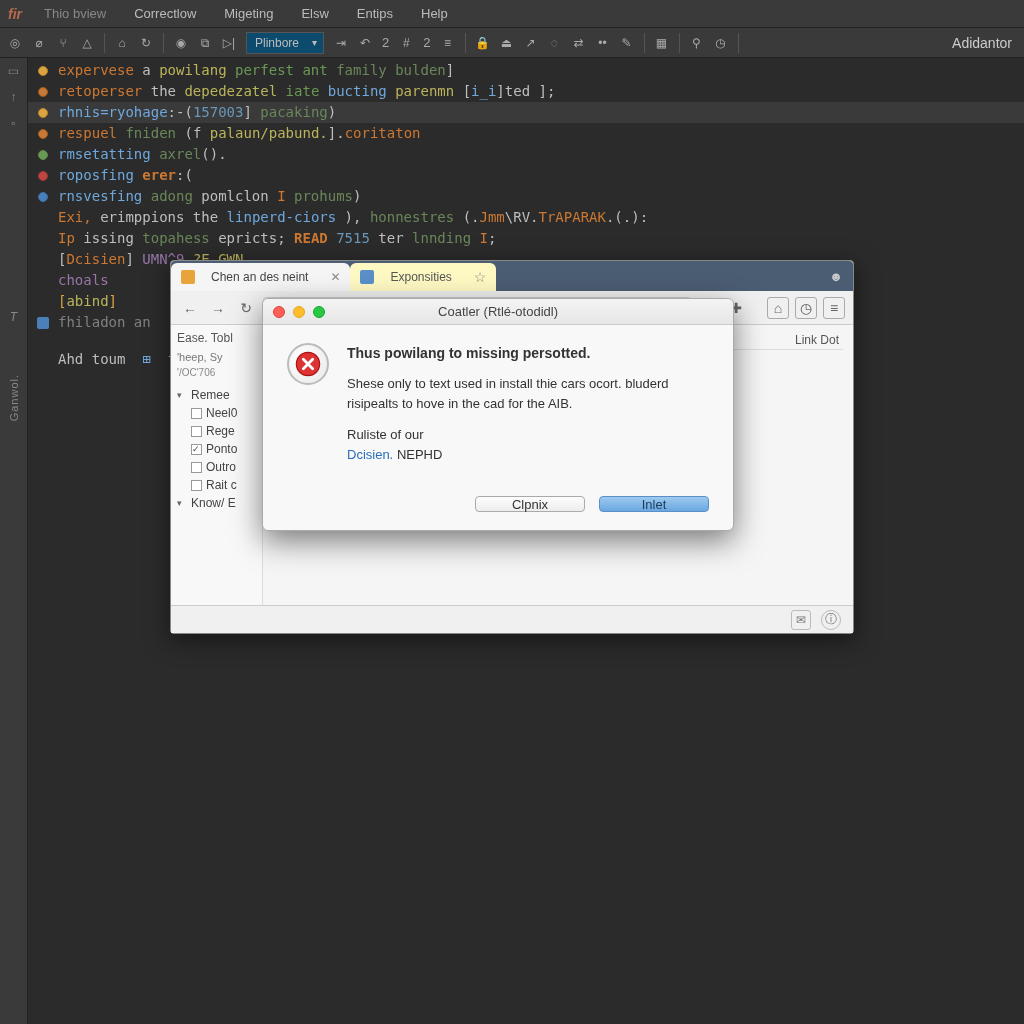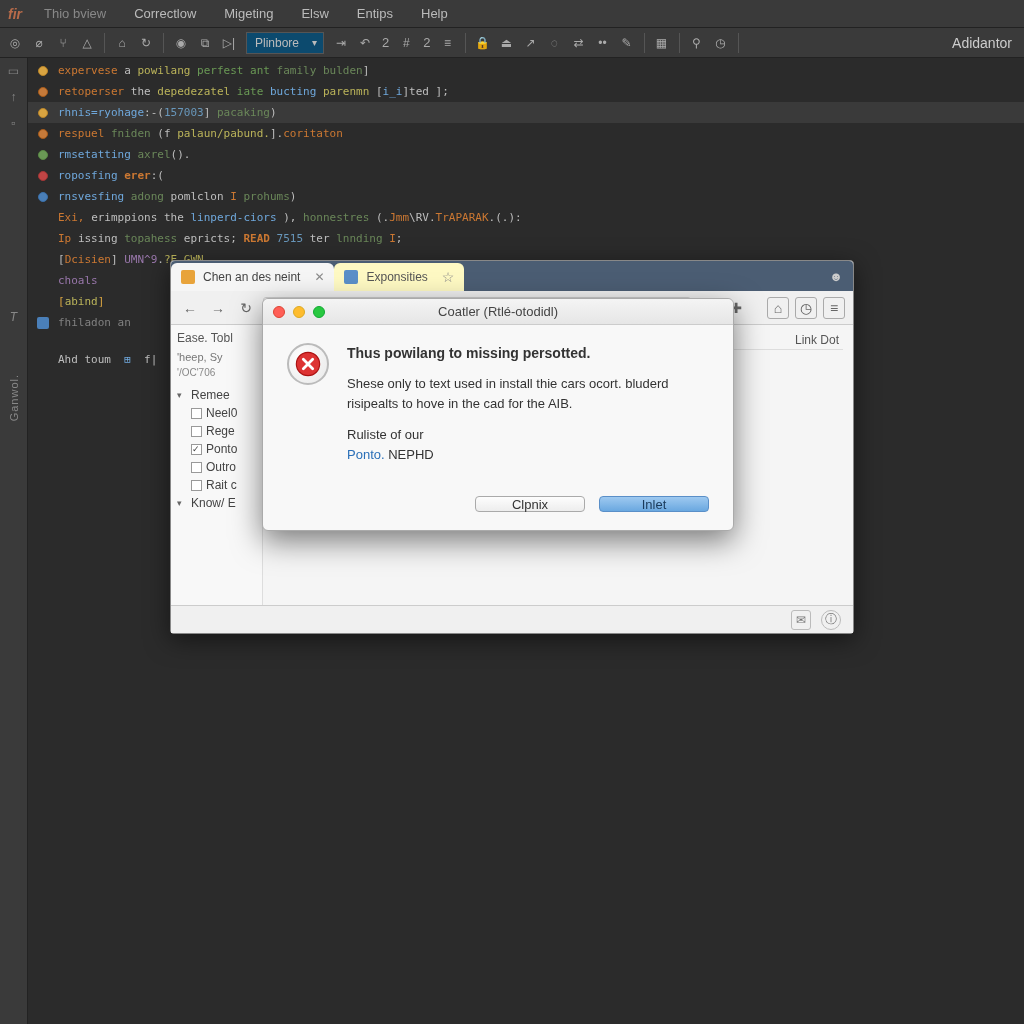--- a/index.html
+++ b/index.html
@@ -87,21 +87,21 @@
   letter-spacing: 1px;
   margin-top: 40px;
   color: #888;
 }
 
 .editor {
   position: absolute;
   left: 28px; right: 0; top: 58px;
   background: #2b2b2b;
   font-family: "Menlo", "Consolas", monospace;
-  font-size: 11px;
+  font-size: 14px;
   line-height: 21px;
   padding: 2px 0;
 }
 .codeline {
   display: flex;
   align-items: center;
   padding-left: 6px;
   white-space: pre;
 }
 .codeline.hl { background: #3a3a3a; }
@@ -142,21 +142,21 @@
 }
 .btabs {
   height: 30px;
   background: #4b5d73;
   display: flex;
   align-items: stretch;
   border-radius: 4px 4px 0 0;
 }
 .btab {
   display: flex; align-items: center;
-  gap: 8px;
+  gap: 16px;
   padding: 0 10px;
   font-size: 12px;
   color: #555;
   position: relative;
 }
 .btab.active {
   background: #f5f5f5;
   border-radius: 6px 6px 0 0;
   margin-top: 2px;
   color: #444;
@@ -461,21 +461,21 @@
       <svg viewBox="0 0 24 24">
           <circle cx="12" cy="12" r="10" fill="#d33" stroke="#a11" stroke-width="1"></circle>
           <path d="M8 8 L16 16 M16 8 L8 16" stroke="#fff" stroke-width="2.4" stroke-linecap="round"></path>
         </svg>
     </div>
     <div class="dtext">
       <div class="dhead">Thus powilang to missing persotted.</div>
       <div class="dpara">Shese only to text used in install thie cars ocort. bluderd risipealts to hove in the cad for the AIB.</div>
       <div class="dpara">
         <span>Ruliste of our</span><br>
-        <span class="dlink">Ponto.</span>
+        <span class="dlink">Dcisien.</span>
         <span>NEPHD</span>
       </div>
     </div>
   </div>
   <div class="dbuttons">
     <div class="dbtn">Clpnix</div>
     <div class="dbtn primary">Inlet</div>
   </div>
 </div>
 

